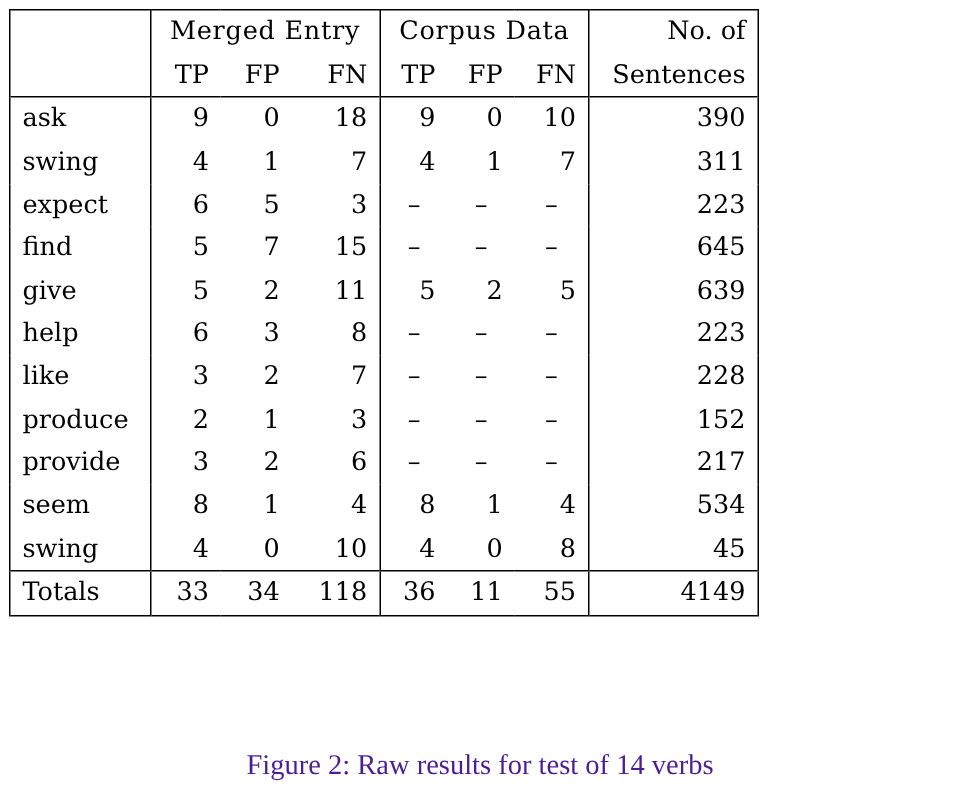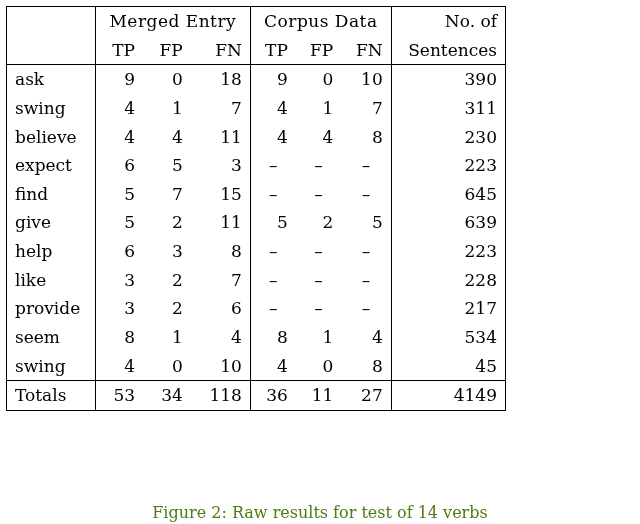--- a/index.html
+++ b/index.html
@@ -55,22 +55,23 @@
   .sent-head-l1, .sent-head-l2 {
     text-align: right;
     font-size: 18px;
   }
   .caption {
     position: absolute;
     left: 0;
     right: 0;
     bottom: 2px;
     text-align: center;
-    font-size: 16px;
-    color: #4d7c0f;
+    font-size: 19px;
+    color: #4c1d95;
+    font-family: Liberation Serif, serif;
   }
 </style>
 </head>
 <body>
 
 <div class="page">
 
   <table class="results">
     <thead>
       <tr class="frame-top">
@@ -105,30 +106,20 @@
         <td class="word vl vr">swing</td>
         <td class="num">4</td>
         <td class="num">1</td>
         <td class="num vr">7</td>
         <td class="num">4</td>
         <td class="num">1</td>
         <td class="num vr">7</td>
         <td class="num vr">311</td>
       </tr>
       <tr>
-        <td class="word vl vr">believe</td>
-        <td class="num">4</td>
-        <td class="num">4</td>
-        <td class="num vr">11</td>
-        <td class="num">4</td>
-        <td class="num">4</td>
-        <td class="num vr">8</td>
-        <td class="num vr">230</td>
-      </tr>
-      <tr>
         <td class="word vl vr">expect</td>
         <td class="num">6</td>
         <td class="num">5</td>
         <td class="num vr">3</td>
         <td class="ctr">–</td>
         <td class="ctr">–</td>
         <td class="ctr vr">–</td>
         <td class="num vr">223</td>
       </tr>
       <tr>
@@ -165,20 +156,30 @@
         <td class="word vl vr">like</td>
         <td class="num">3</td>
         <td class="num">2</td>
         <td class="num vr">7</td>
         <td class="ctr">–</td>
         <td class="ctr">–</td>
         <td class="ctr vr">–</td>
         <td class="num vr">228</td>
       </tr>
       <tr>
+        <td class="word vl vr">produce</td>
+        <td class="num">2</td>
+        <td class="num">1</td>
+        <td class="num vr">3</td>
+        <td class="ctr">–</td>
+        <td class="ctr">–</td>
+        <td class="ctr vr">–</td>
+        <td class="num vr">152</td>
+      </tr>
+      <tr>
         <td class="word vl vr">provide</td>
         <td class="num">3</td>
         <td class="num">2</td>
         <td class="num vr">6</td>
         <td class="ctr">–</td>
         <td class="ctr">–</td>
         <td class="ctr vr">–</td>
         <td class="num vr">217</td>
       </tr>
       <tr>
@@ -196,26 +197,26 @@
         <td class="num">4</td>
         <td class="num">0</td>
         <td class="num vr">10</td>
         <td class="num">4</td>
         <td class="num">0</td>
         <td class="num vr">8</td>
         <td class="num vr">45</td>
       </tr>
       <tr class="rule-thick">
         <td class="word vl vr">Totals</td>
-        <td class="num">53</td>
+        <td class="num">33</td>
         <td class="num">34</td>
         <td class="num vr">118</td>
         <td class="num">36</td>
         <td class="num">11</td>
-        <td class="num vr">27</td>
+        <td class="num vr">55</td>
         <td class="num vr">4149</td>
       </tr>
     </tbody>
   </table>
 
   <div class="caption">Figure 2: Raw results for test of 14 verbs</div>
 
 </div>
 
 </body></html>

